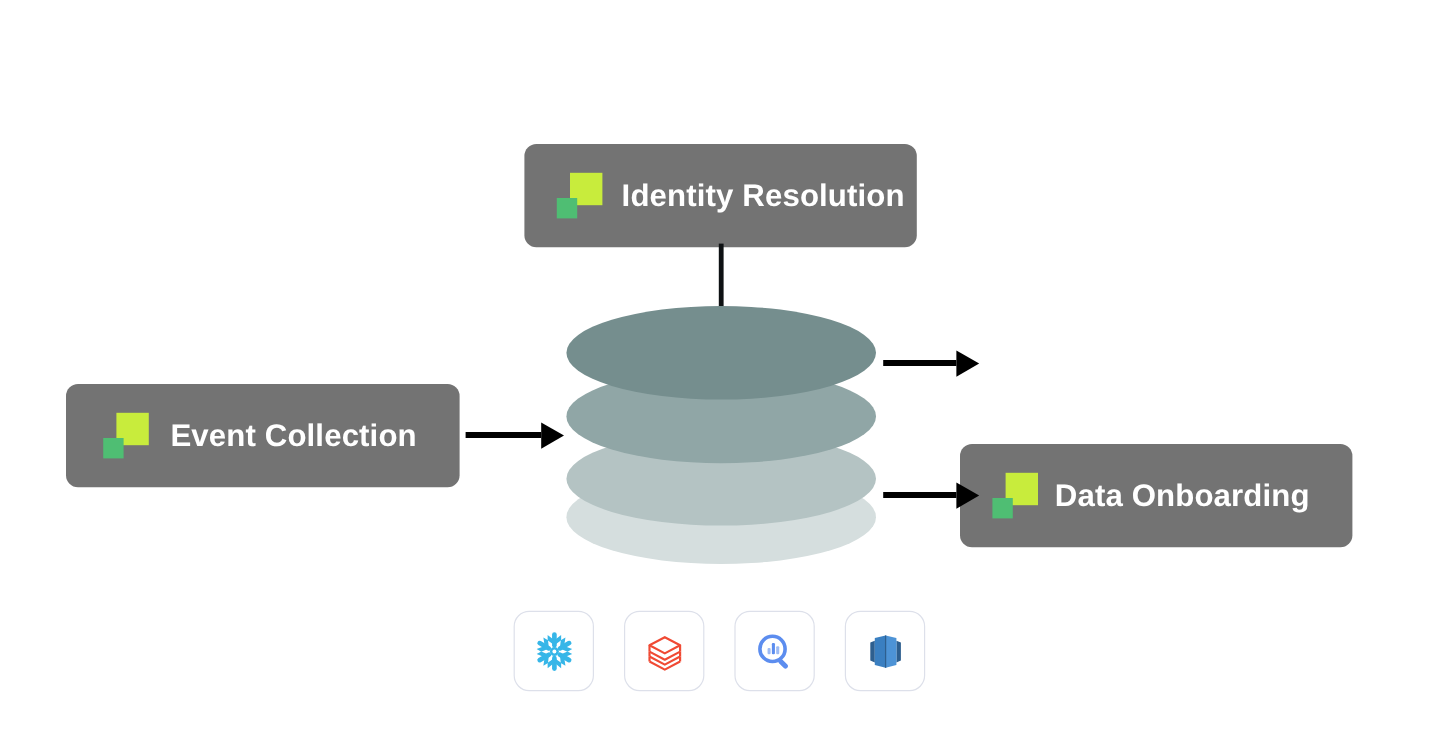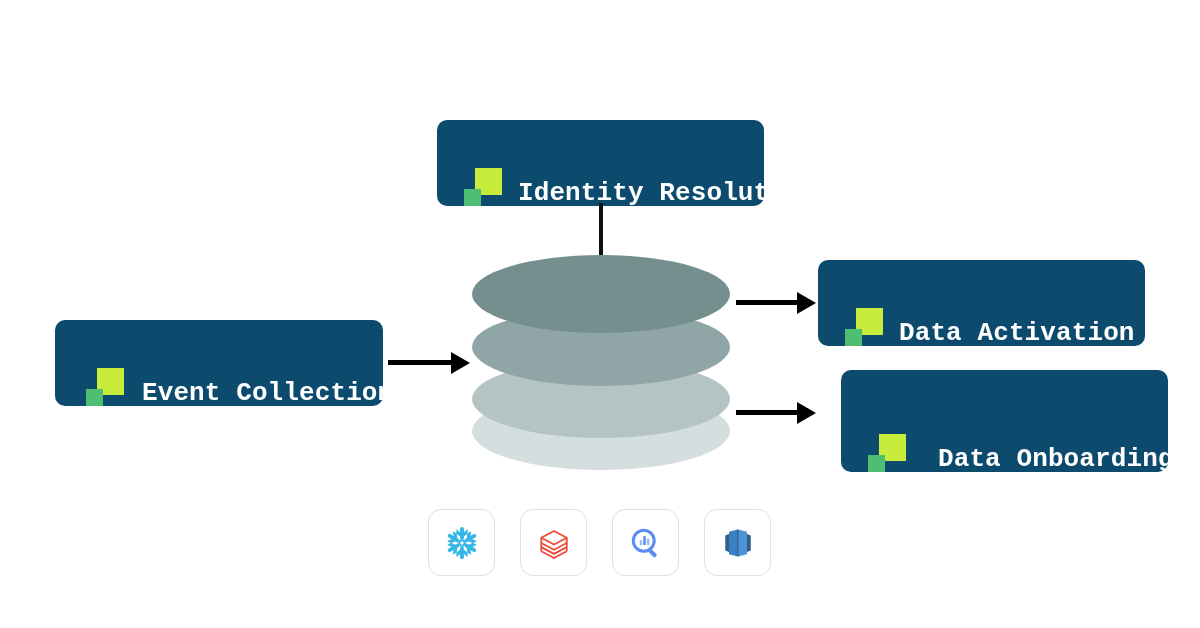--- a/index.html
+++ b/index.html
@@ -14,26 +14,25 @@
     position: relative;
     width: 1200px;
     height: 628px;
     background: #ffffff;
     overflow: hidden;
   }
 
   
   .pill {
     position: absolute;
-    background: #0c4a6e;
+    background: #737373;
     border-radius: 10px;
     display: flex;
-    align-items: flex-end;
+    align-items: center;
     box-sizing: border-box;
-    font-family: Liberation Mono, monospace;
   }
   .pill-label {
     color: #ffffff;
     font-size: 26px;
     font-weight: 600;
     letter-spacing: 0.1px;
     white-space: nowrap;
     line-height: 1;
   }
 
@@ -68,22 +67,22 @@
   }
   #pill-identity-resolution {
     left: 437px; top: 120px;  width: 327px; height: 86px;
     padding-left: 27px; gap: 16px;
   }
   #pill-data-activation {
     left: 818px; top: 260px;  width: 327px; height: 86px;
     padding-left: 27px; gap: 16px;
   }
   #pill-data-onboarding {
-    left: 841px; top: 370px;  width: 327px; height: 102px;
-    padding-left: 27px; gap: 32px;
+    left: 800px; top: 370px;  width: 327px; height: 86px;
+    padding-left: 27px; gap: 14px;
   }
 
   
   #db-stack {
     position: absolute;
     left: 472px;
     top: 255px;
     width: 258px;
     height: 215px;
   }
@@ -179,27 +178,20 @@
   <div id="connector-identity"></div>
 
   <div class="pill" id="pill-event-collection">
     <span class="mark">
       <span class="sq-big"></span>
       <span class="sq-small"></span>
     </span>
     <span class="pill-label">Event Collection</span>
   </div>
 
-  <div class="pill" id="pill-data-activation">
-    <span class="mark">
-      <span class="sq-big"></span>
-      <span class="sq-small"></span>
-    </span>
-    <span class="pill-label">Data Activation</span>
-  </div>
 
   <div class="pill" id="pill-data-onboarding">
     <span class="mark">
       <span class="sq-big"></span>
       <span class="sq-small"></span>
     </span>
     <span class="pill-label">Data Onboarding</span>
   </div>
 
   <div id="db-stack">

